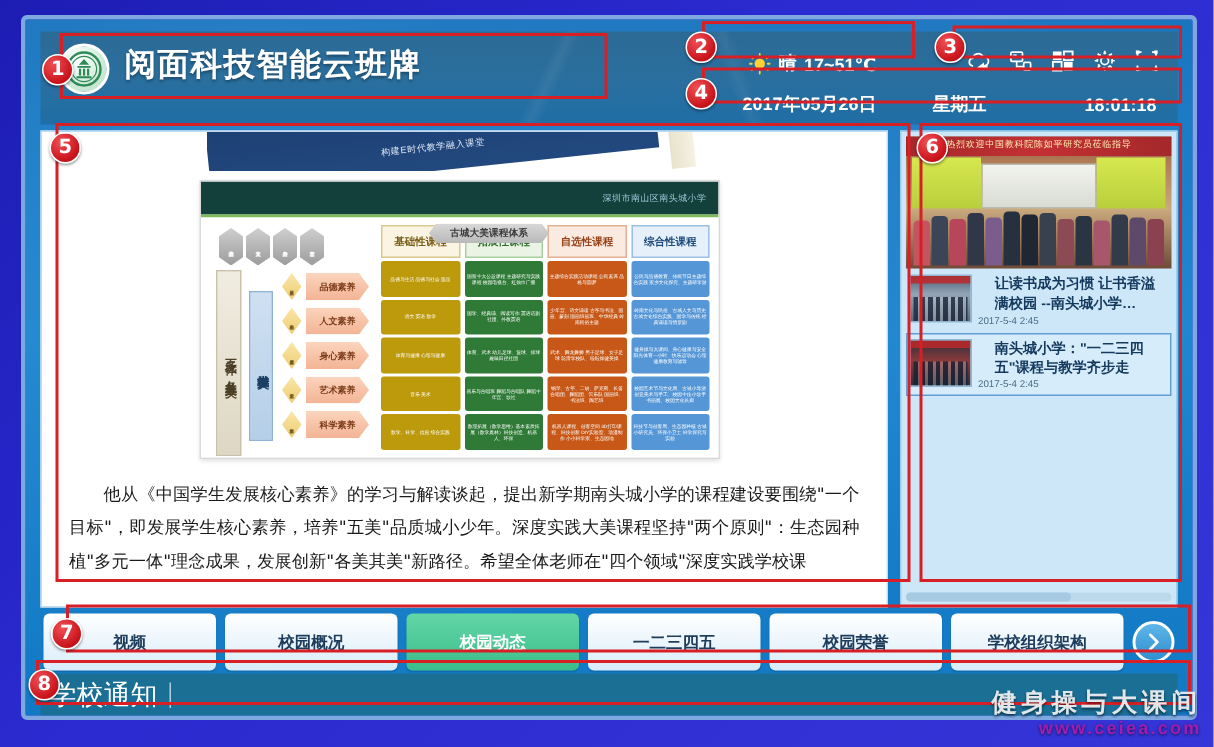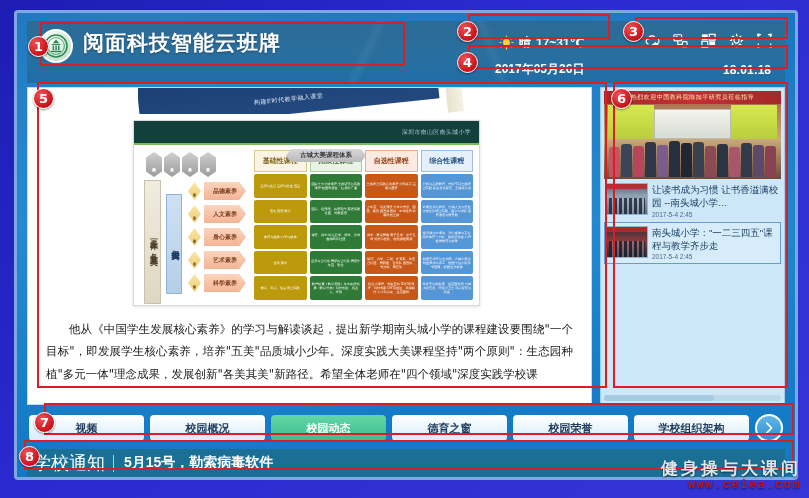--- a/index.html
+++ b/index.html
@@ -295,41 +295,42 @@
     border: 1px solid #8fb6d2;
     position: relative; overflow: hidden;
   }
   .news-thumb.t1 { background: linear-gradient(180deg,#4a5d74 0%, #92a4b6 40%, #5b6b7d 100%); }
   .news-thumb.t2 { background: linear-gradient(180deg,#2a2f3d 0%, #8a3a3a 45%, #2b2f3a 100%); }
   .news-thumb .tb { position: absolute; left:0; right:0; top:0; height:5px; background: rgba(190,40,40,.85); }
   .news-thumb .tfig { position: absolute; bottom: 0; left: 2px; right: 2px; height: 16px;
     background: repeating-linear-gradient(90deg, rgba(20,30,50,.75) 0 3px, rgba(240,240,240,.25) 3px 5px); }
   .news-text { flex: 1; min-width: 0; }
   .news-title {
-    font-size: 9.5px; line-height: 1.4; color: #153a5e; font-weight: normal;
-    overflow: hidden;
+    font-size: 9.5px; line-height: 1.4; color: #153a5e; font-weight: bold;
+    overflow: hidden;
+    margin-left: 11px;
   }
   .news-date { font-size: 6.5px; color: #4a6b85; margin-top: 1px; }
   #news-scrollbar {
     position: absolute; left: 3px; right: 3px; bottom: 3px; height: 6px;
     background: #bcd9ec; border-radius: 3px;
   }
   #news-scrollbar i {
     display: block; width: 62%; height: 100%;
     background: #a6cae2; border-radius: 3px;
   }
 
   
   #tabbar {
     position: absolute; left: 10px; right: 10px; top: 398px; height: 34px;
     display: flex; align-items: center; gap: 6px;
     padding: 0 2px;
   }
   .tab {
-    flex: 1; height: 26px;
+    flex: 1; height: 38px;
     background: linear-gradient(180deg,#ffffff 0%, #d8ecfa 100%);
     border-radius: 4px;
     display: flex; align-items: center; justify-content: center;
     font-size: 11px; color: #1e3d5c; font-weight: bold;
     white-space: nowrap; cursor: pointer;
     box-shadow: 0 1px 1px rgba(0,0,0,.15);
   }
   .tab.active {
     background: linear-gradient(180deg,#63d6a6 0%, #3bbd8b 100%);
     color: #ffffff;
@@ -367,22 +368,22 @@
     position: absolute; right: 8px; bottom: 6px;
     text-align: right; pointer-events: none; z-index: 40;
   }
   #wm-cn {
     color: #f1f1f1; font-size: 17px; font-weight: bold;
     font-family: "DejaVu Serif", "Liberation Serif", serif;
     letter-spacing: 3px; opacity: .92;
     text-shadow: 0 1px 2px rgba(0,0,0,.6);
   }
   #wm-url {
-    color: #b91c1c; font-size: 12px; font-weight: bold;
-    font-family: Liberation Mono, monospace;
+    color: #a21caf; font-size: 12px; font-weight: bold;
+    font-family: Liberation Sans, sans-serif;
     letter-spacing: 1.5px; margin-top: -2px;
     text-shadow: 0 1px 2px rgba(0,0,0,.6);
   }
 
   
   .anno-box {
     position: absolute; border: 2px solid #d81f26; z-index: 30;
     pointer-events: none;
   }
   .anno-badge {
@@ -431,21 +432,21 @@
               <rect x="0.5" y="9.2" width="3.2" height="1.6" rx="0.8"></rect>
               <rect x="16.3" y="9.2" width="3.2" height="1.6" rx="0.8"></rect>
               <rect x="2.6" y="3.3" width="1.6" height="3" rx="0.8" transform="rotate(-45 3.4 4.8)"></rect>
               <rect x="15.8" y="3.3" width="1.6" height="3" rx="0.8" transform="rotate(45 16.6 4.8)"></rect>
               <rect x="2.6" y="13.7" width="1.6" height="3" rx="0.8" transform="rotate(45 3.4 15.2)"></rect>
               <rect x="15.8" y="13.7" width="1.6" height="3" rx="0.8" transform="rotate(-45 16.6 15.2)"></rect>
             </g>
           </svg>
         </span>
         <span>晴</span>
-        <span>17~31℃</span>
+        <span>17~51℃</span>
       </div>
 
       <div id="toolbar">
         <span class="tool-icon">
           <svg width="17" height="17" viewBox="0 0 22 22" aria-hidden="true">
             <path d="M5.5 15.5 A3.4 3.4 0 0 1 5.9 8.8 A4.6 4.6 0 0 1 14.6 7.6 A3.8 3.8 0 0 1 16.4 15.2" fill="none" stroke="#ffffff" stroke-width="1.5" stroke-linecap="round"></path>
             <path d="M9.5 16.8 L15.5 12.6 L15.5 14.6 L18.6 14.6 L18.6 17.4 L15.5 17.4 L15.5 19.4 Z" fill="#ffffff"></path>
           </svg>
         </span>
         <span class="tool-icon">
@@ -486,20 +487,21 @@
               <rect x="17.4" y="2.1" width="3" height="3"></rect>
               <rect x="1.6" y="16.9" width="3" height="3"></rect>
               <rect x="17.4" y="16.9" width="3" height="3"></rect>
             </g>
           </svg>
         </span>
       </div>
 
       <div id="datetime">
         <span id="dt-date">2017年05月26日</span>
+        <span id="dt-week">星期五</span>
         <span id="dt-time">18:01:18</span>
       </div>
     </div>
 
     <div id="body-area">
 
       <div id="content-panel">
 
         <div id="slide-area">
           <div id="slide-banner">
@@ -631,34 +633,33 @@
         <div id="news-scrollbar">
             <i></i>
           </div>
       </div>
     </div>
 
     <div id="tabbar">
       <div class="tab">视频</div>
       <div class="tab">校园概况</div>
       <div class="tab active">校园动态</div>
-      <div class="tab">德育之窗</div>
+      <div class="tab">一二三四五</div>
       <div class="tab">校园荣誉</div>
       <div class="tab">学校组织架构</div>
       <div id="tab-next">
         <svg width="14" height="14" viewBox="0 0 16 16" aria-hidden="true">
           <path d="M5.5 2.5 L11 8 L5.5 13.5" fill="none" stroke="#ffffff" stroke-width="2" stroke-linecap="round" stroke-linejoin="round"></path>
         </svg>
       </div>
     </div>
 
     <div id="notice">
       <span id="notice-label">学校通知</span>
       <span id="notice-sep"></span>
-      <span id="notice-text">5月15号，勒索病毒软件</span>
     </div>
 
   </div>
 </div>
 
 <div id="watermark">
   <div id="wm-cn">健身操与大课间</div>
   <div id="wm-url">www.ceiea.com</div>
 </div>
 

